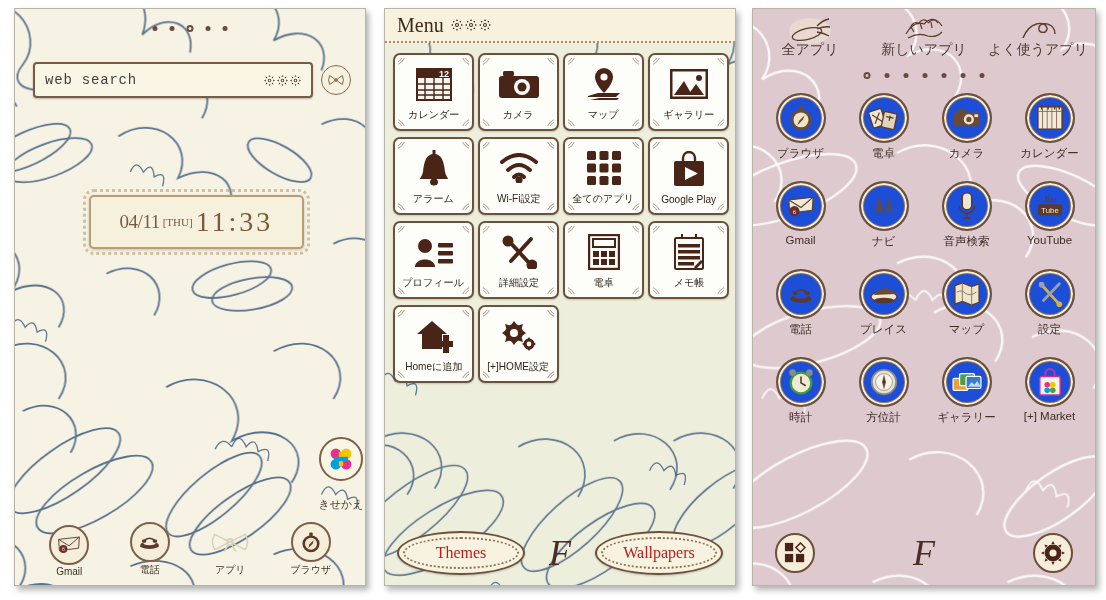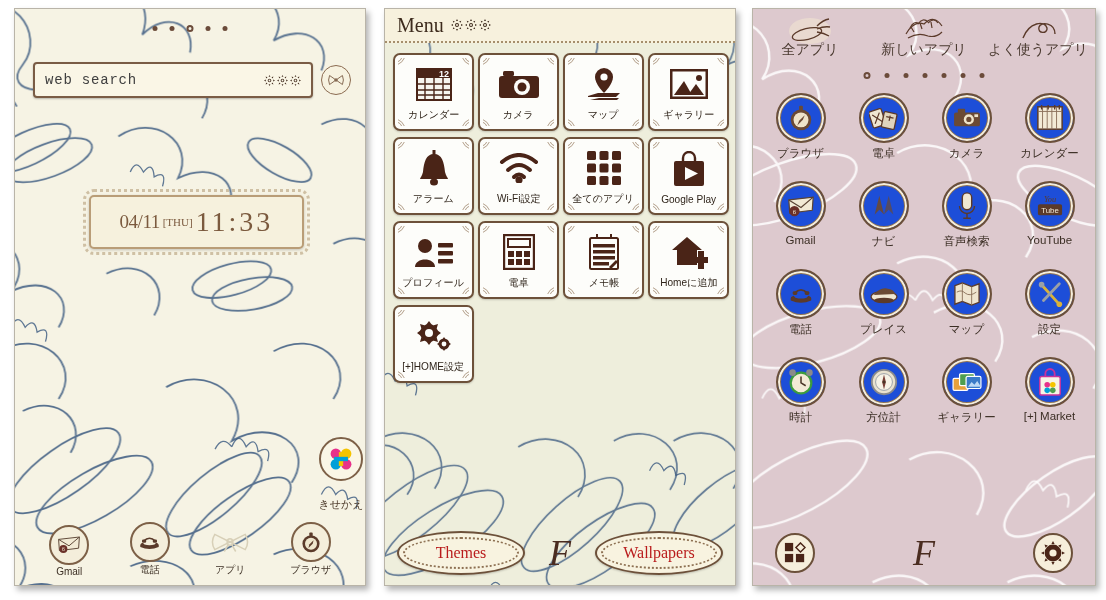--- a/index.html
+++ b/index.html
@@ -588,20 +588,43 @@
             <circle cx="11" cy="9" r="7"></circle>
             <path d="M1 30 C1 20, 21 20, 21 30 Z"></path>
             <rect x="24" y="6" width="15" height="4.5" rx="1"></rect>
             <rect x="24" y="14" width="15" height="4.5" rx="1"></rect>
             <rect x="24" y="22" width="15" height="4.5" rx="1"></rect>
           </svg>
         </div>
         <div class="lbl">プロフィール</div>
       </div>
 
+      <div class="tile">
+        <svg class="corner c1" viewBox="0 0 10 10">
+            <path d="M0 4 Q3 3 4 0 M0 7 Q5 5 7 0" stroke="#8d7052" fill="none" stroke-width="1"></path>
+          </svg>
+        <svg class="corner c2" viewBox="0 0 10 10">
+            <path d="M0 4 Q3 3 4 0 M0 7 Q5 5 7 0" stroke="#8d7052" fill="none" stroke-width="1"></path>
+          </svg>
+        <svg class="corner c3" viewBox="0 0 10 10">
+            <path d="M0 4 Q3 3 4 0 M0 7 Q5 5 7 0" stroke="#8d7052" fill="none" stroke-width="1"></path>
+          </svg>
+        <svg class="corner c4" viewBox="0 0 10 10">
+            <path d="M0 4 Q3 3 4 0 M0 7 Q5 5 7 0" stroke="#8d7052" fill="none" stroke-width="1"></path>
+          </svg>
+        <div class="ic">
+          <svg width="36" height="34" viewBox="0 0 36 34" fill="none" stroke="#4a2417" stroke-width="4" stroke-linecap="round">
+            <path d="M6 4 L30 30"></path>
+            <path d="M30 4 L10 26"></path>
+            <circle cx="7" cy="6" r="3.5" fill="#4a2417"></circle>
+            <circle cx="31" cy="30" r="3.5" fill="#4a2417"></circle>
+          </svg>
+        </div>
+        <div class="lbl">詳細設定</div>
+      </div>
 
       <div class="tile">
         <svg class="corner c1" viewBox="0 0 10 10">
             <path d="M0 4 Q3 3 4 0 M0 7 Q5 5 7 0" stroke="#8d7052" fill="none" stroke-width="1"></path>
           </svg>
         <svg class="corner c2" viewBox="0 0 10 10">
             <path d="M0 4 Q3 3 4 0 M0 7 Q5 5 7 0" stroke="#8d7052" fill="none" stroke-width="1"></path>
           </svg>
         <svg class="corner c3" viewBox="0 0 10 10">
             <path d="M0 4 Q3 3 4 0 M0 7 Q5 5 7 0" stroke="#8d7052" fill="none" stroke-width="1"></path>

